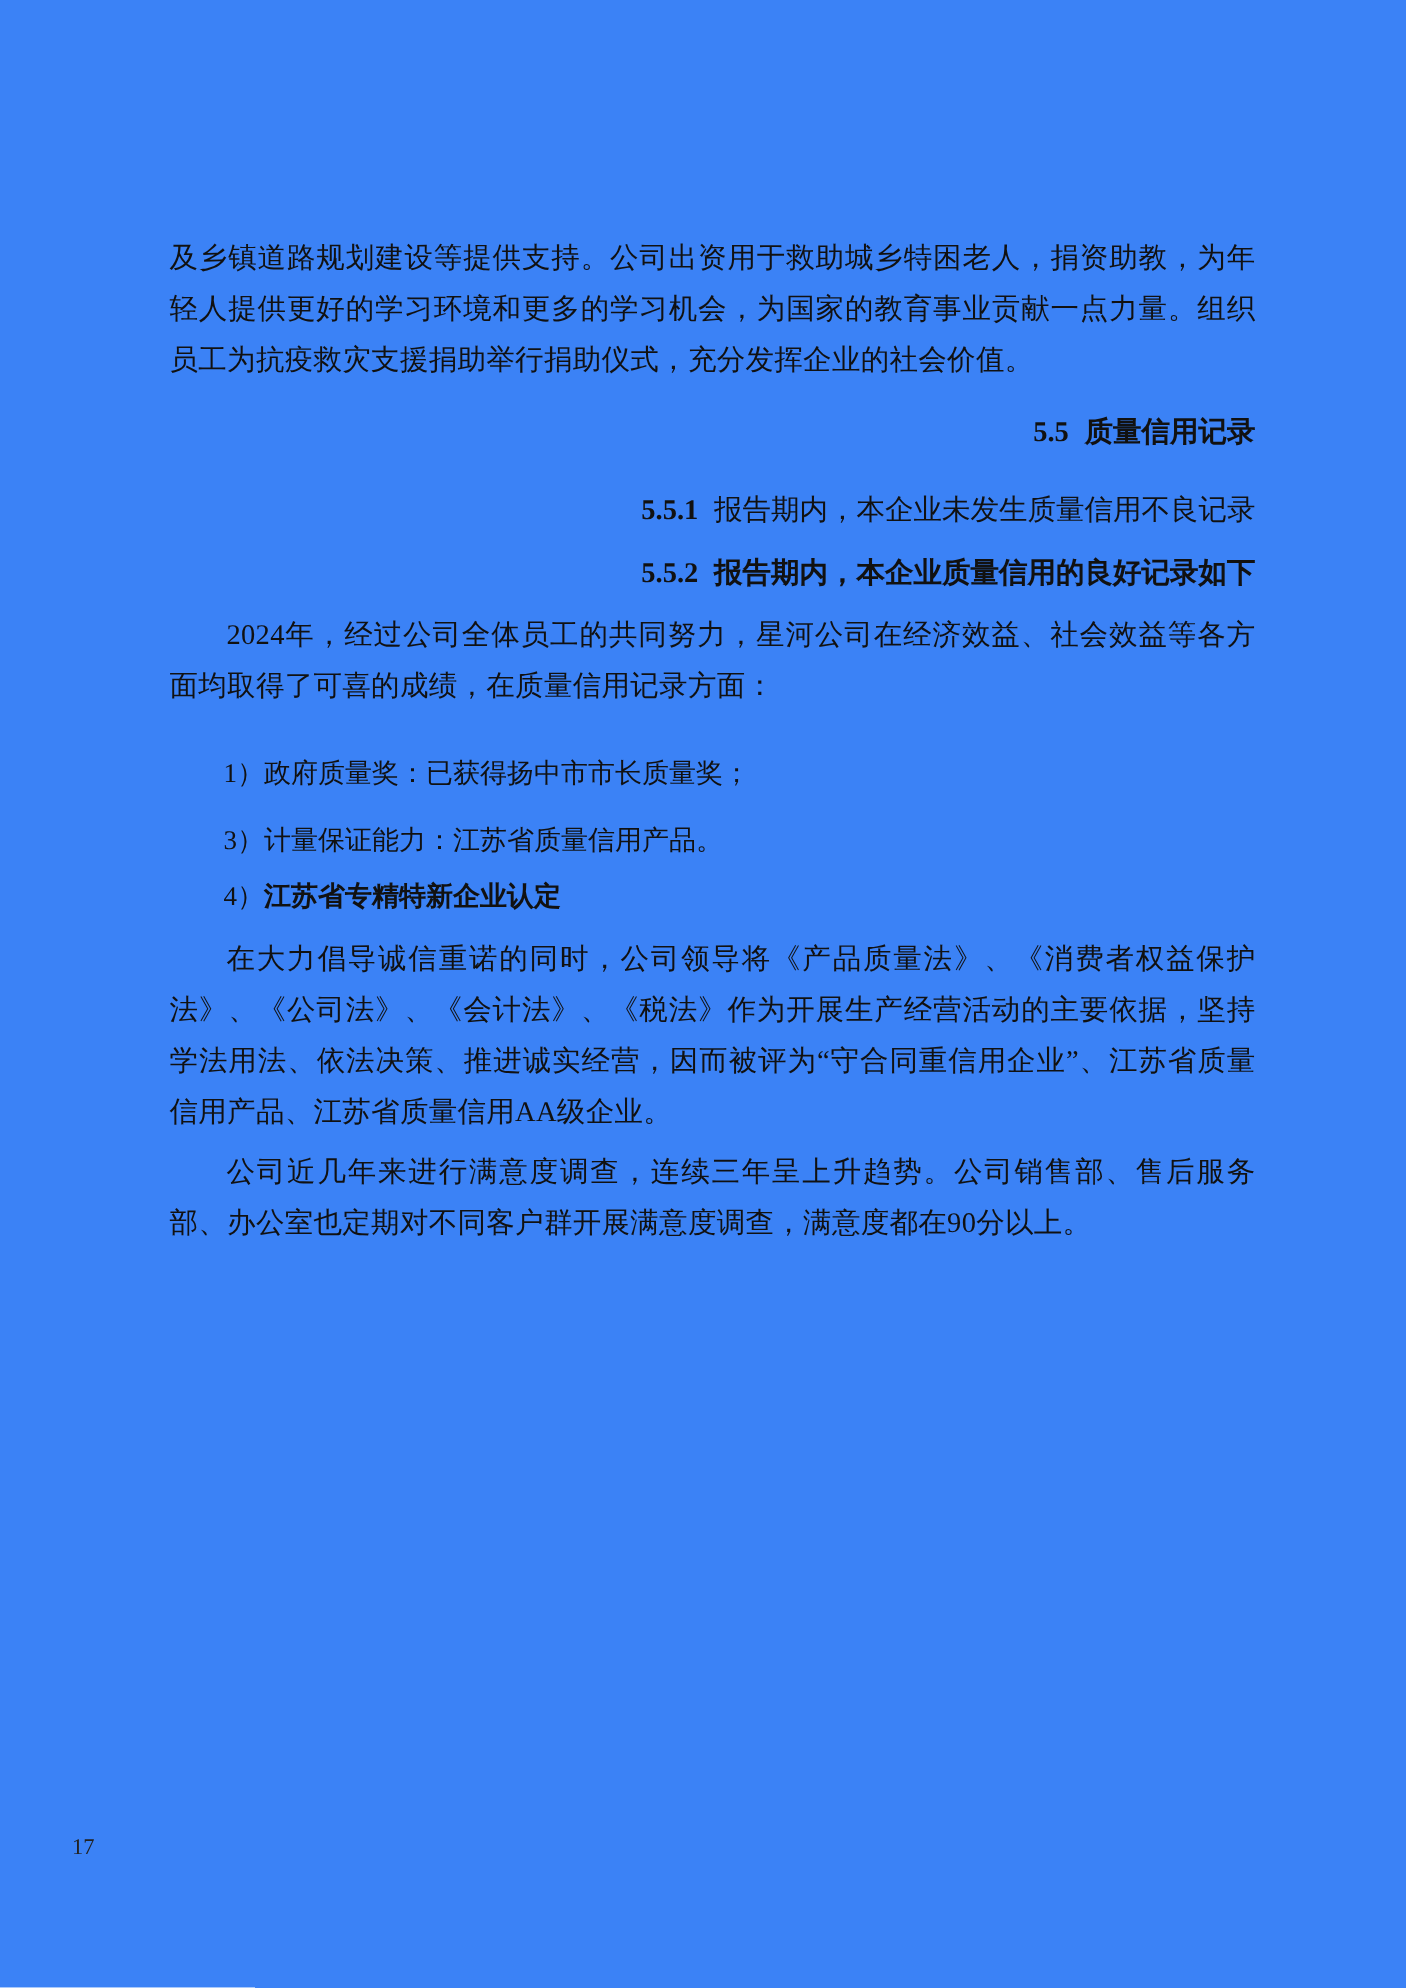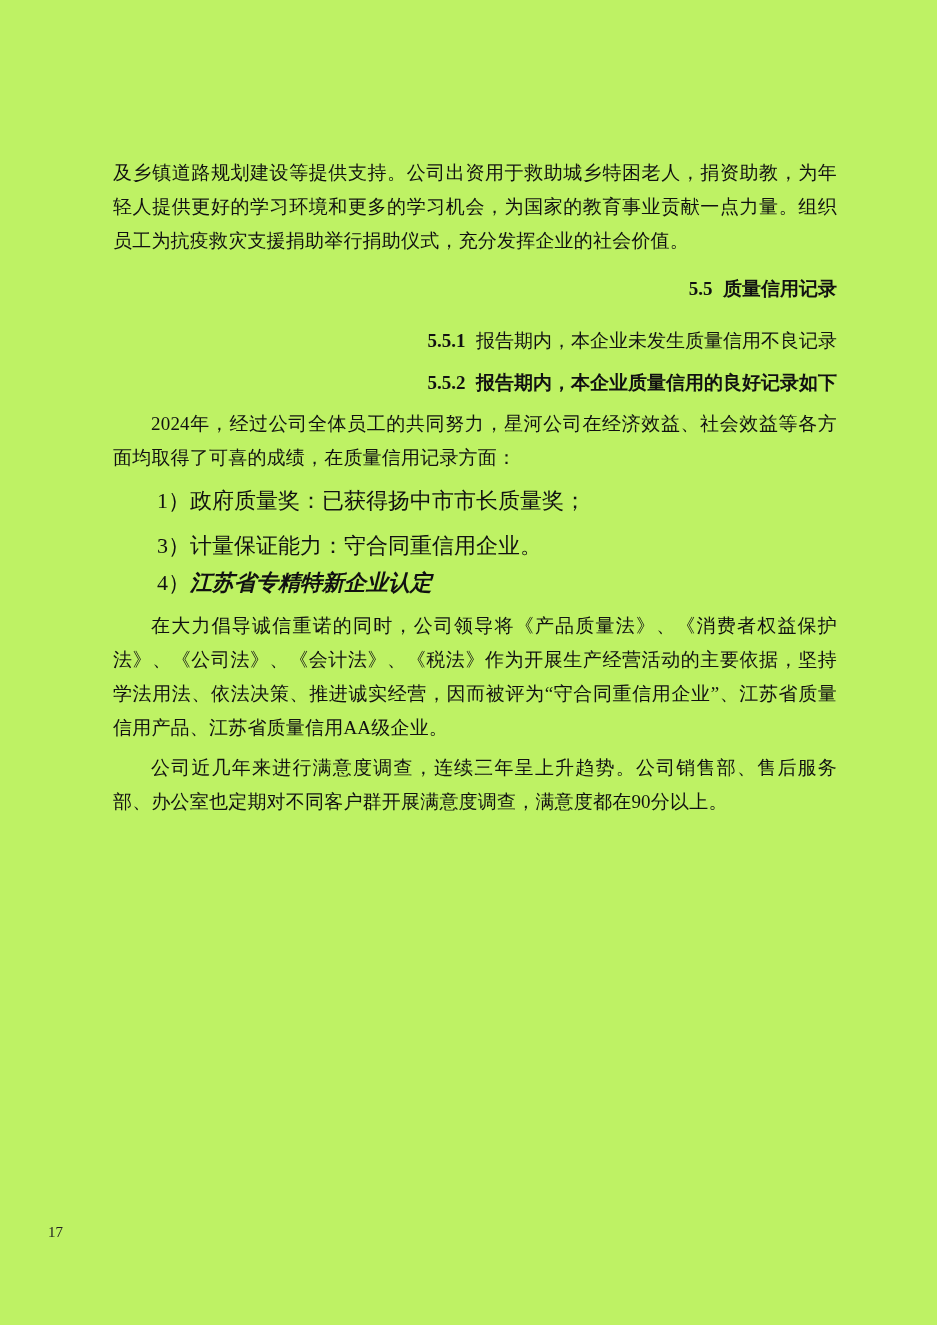--- a/index.html
+++ b/index.html
@@ -4,21 +4,21 @@
 <style>
   html, body {
     margin: 0;
     padding: 0;
     background: #ffffff;
   }
   .page {
     position: relative;
     width: 937px;
     height: 1325px;
-    background: #bef264;
+    background: #3b82f6;
     font-family: "Liberation Serif", "DejaVu Serif", serif;
     color: #111111;
     overflow: hidden;
   }
   .content {
     position: absolute;
     left: 113px;
     top: 156px;
     width: 724px;
   }
@@ -40,31 +40,31 @@
     font-weight: bold;
     margin: 0;
     text-align: right;
   }
   .heading .num { margin-right: 0.55em; }
   .heading-55   { margin-bottom: 18px; }
   .heading-551  { margin-bottom: 8px; }
   .heading-551 .title-normal { font-weight: normal; }
   .heading-552  { margin-bottom: 7px; }
   .para-551     { margin-bottom: 10px; }
-  .para-552     { margin-bottom: 9px; }
+  .para-552     { margin-bottom: 23px; }
   .list-item {
-    font-size: 22px;
+    font-size: 18px;
     line-height: 34px;
     margin: 0 0 11px 0;
     padding-left: 2em;
     text-align: justify;
   }
   .list-item-3  { margin-bottom: 3px; }
   .list-item-4  { margin-bottom: 9px; }
-  .list-item .bold-title { font-weight: bold; font-style: italic; }
+  .list-item .bold-title { font-weight: bold; }
   .para-integrity    { margin-bottom: 6px; }
   .para-satisfaction { margin-bottom: 0; }
   .page-footer {
     position: absolute;
     top: 1222px;
     left: 0;
     width: 100%;
     font-size: 15px;
     line-height: 20px;
     color: #222222;
@@ -93,21 +93,21 @@
     </h3>
 
     <p class="body-text para-552">2024年，经过公司全体员工的共同努力，星河公司在经济效益、社会效益等各方面均取得了可喜的成绩，在质量信用记录方面：</p>
 
     <p class="list-item">
       <span>1）</span><span>政府质量奖：已获得扬中市市长质量奖；</span>
     </p>
 
 
     <p class="list-item list-item-3">
-      <span>3）</span><span>计量保证能力：守合同重信用企业。</span>
+      <span>3）</span><span>计量保证能力：江苏省质量信用产品。</span>
     </p>
 
     <p class="list-item list-item-4">
       <span>4）</span><span class="bold-title">江苏省专精特新企业认定</span>
     </p>
 
     <p class="body-text para-integrity">在大力倡导诚信重诺的同时，公司领导将《产品质量法》、《消费者权益保护法》、《公司法》、《会计法》、《税法》作为开展生产经营活动的主要依据，坚持学法用法、依法决策、推进诚实经营，因而被评为“守合同重信用企业”、江苏省质量信用产品、江苏省质量信用AA级企业。</p>
 
     <p class="body-text para-satisfaction">公司近几年来进行满意度调查，连续三年呈上升趋势。公司销售部、售后服务部、办公室也定期对不同客户群开展满意度调查，满意度都在90分以上。</p>
 

